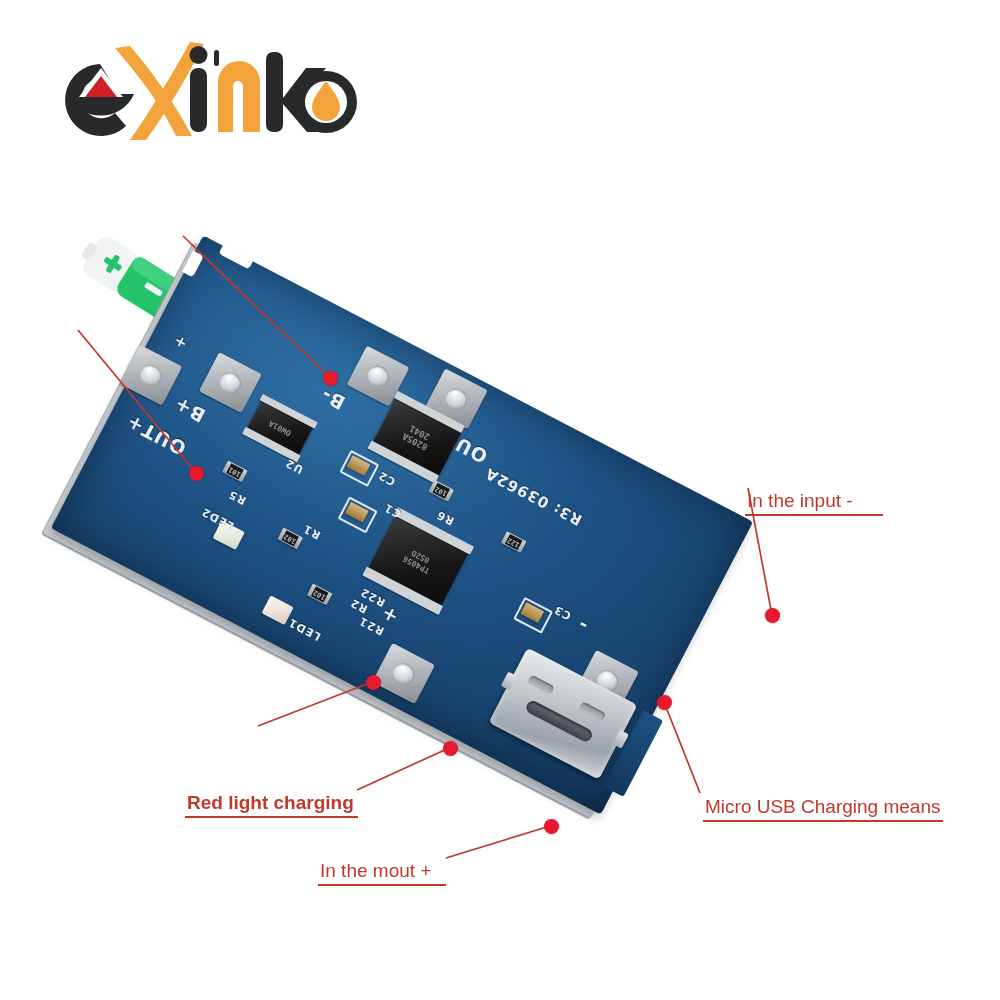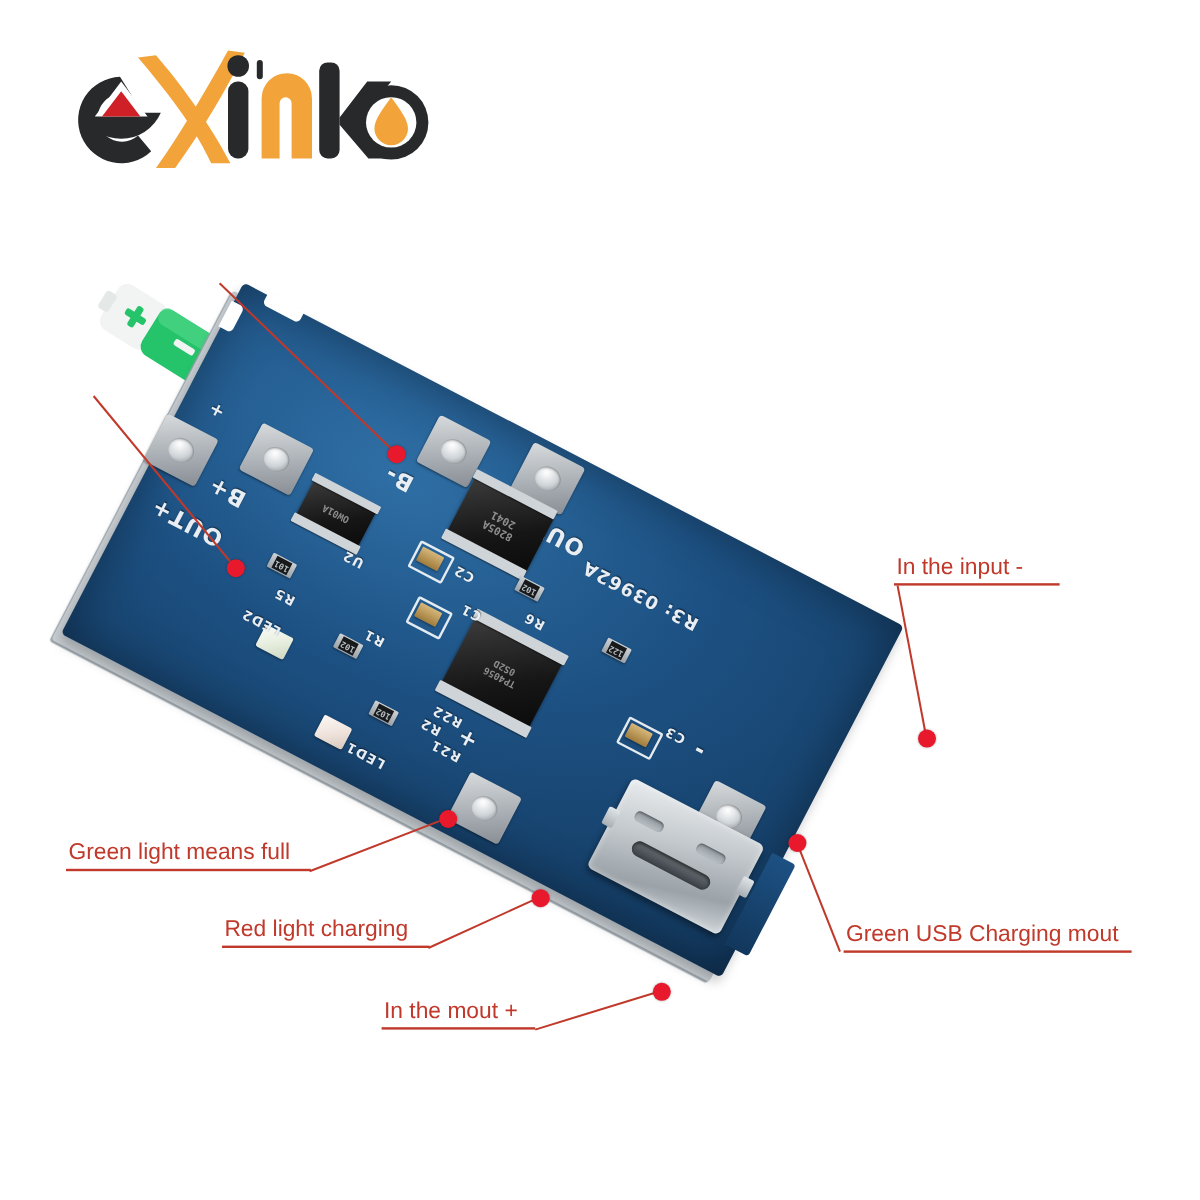--- a/index.html
+++ b/index.html
@@ -141,21 +141,21 @@
   }
   .usb .clip{
     position:absolute;width:10px;height:16px;background:linear-gradient(180deg,#dfe4e7,#a8afb4);
     border-radius:2px;
   }
 
   
   .battery{position:absolute;left:72px;top:214px;width:130px;height:130px;}
 
   
-  .ann{position:absolute;white-space:nowrap;}
+  .ann{position:absolute;white-space:nowrap;margin-top:28px;}
   .ann .txt{
     color:#c0392b;font-size:19px;font-family:"Liberation Sans", sans-serif;
     line-height:22px;padding:0 2px 2px 2px;display:inline-block;
   }
   .ann .rule{height:1.6px;background:#c0392b;}
   .dot{
     position:absolute;width:15px;height:15px;border-radius:50%;
     background:#e8192c;box-shadow:0 0 2px rgba(0,0,0,.35);
   }
   svg.leaders{position:absolute;left:0;top:0;width:1000px;height:1000px;
@@ -369,32 +369,28 @@
   <div class="dot" style="left:366px;top:675px;"></div>
   <div class="dot" style="left:443px;top:741px;"></div>
   <div class="dot" style="left:657px;top:695px;"></div>
   <div class="dot" style="left:544px;top:819px;"></div>
 
   <div class="ann" style="left:745px;top:462px;">
     <div class="txt">In the input -</div>
     <div class="rule" style="width:138px;"></div>
   </div>
 
-  <div class="ann" style="left:55px;top:700px;">
-    <div class="txt">Green light means full</div>
-    <div class="rule" style="width:204px;"></div>
-  </div>
-
-  <div class="ann" style="left:185px;top:764px;">
+
+  <div class="ann" style="left:185px;top:764px;font-weight:bold;">
     <div class="txt">Red light charging</div>
     <div class="rule" style="width:173px;"></div>
   </div>
 
   <div class="ann" style="left:703px;top:768px;">
-    <div class="txt">Green USB Charging mout</div>
+    <div class="txt">Micro USB Charging means</div>
     <div class="rule" style="width:240px;"></div>
   </div>
 
   <div class="ann" style="left:318px;top:832px;">
     <div class="txt">In the mout +</div>
     <div class="rule" style="width:128px;"></div>
   </div>
 
 </div>
 

